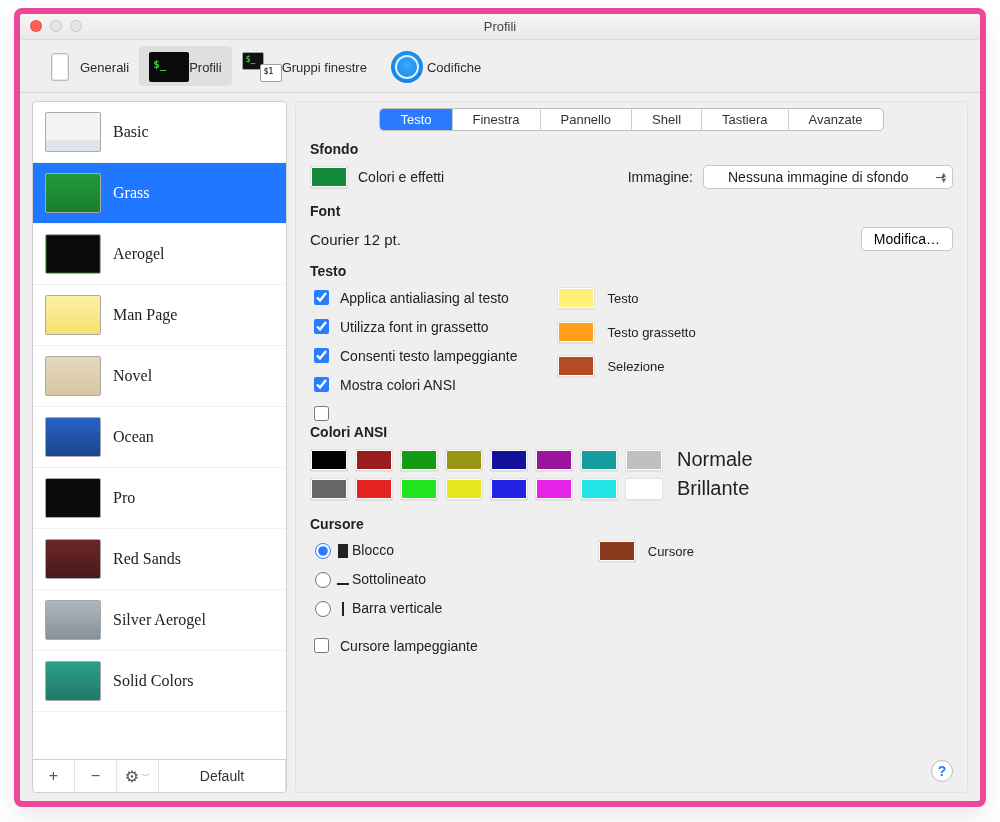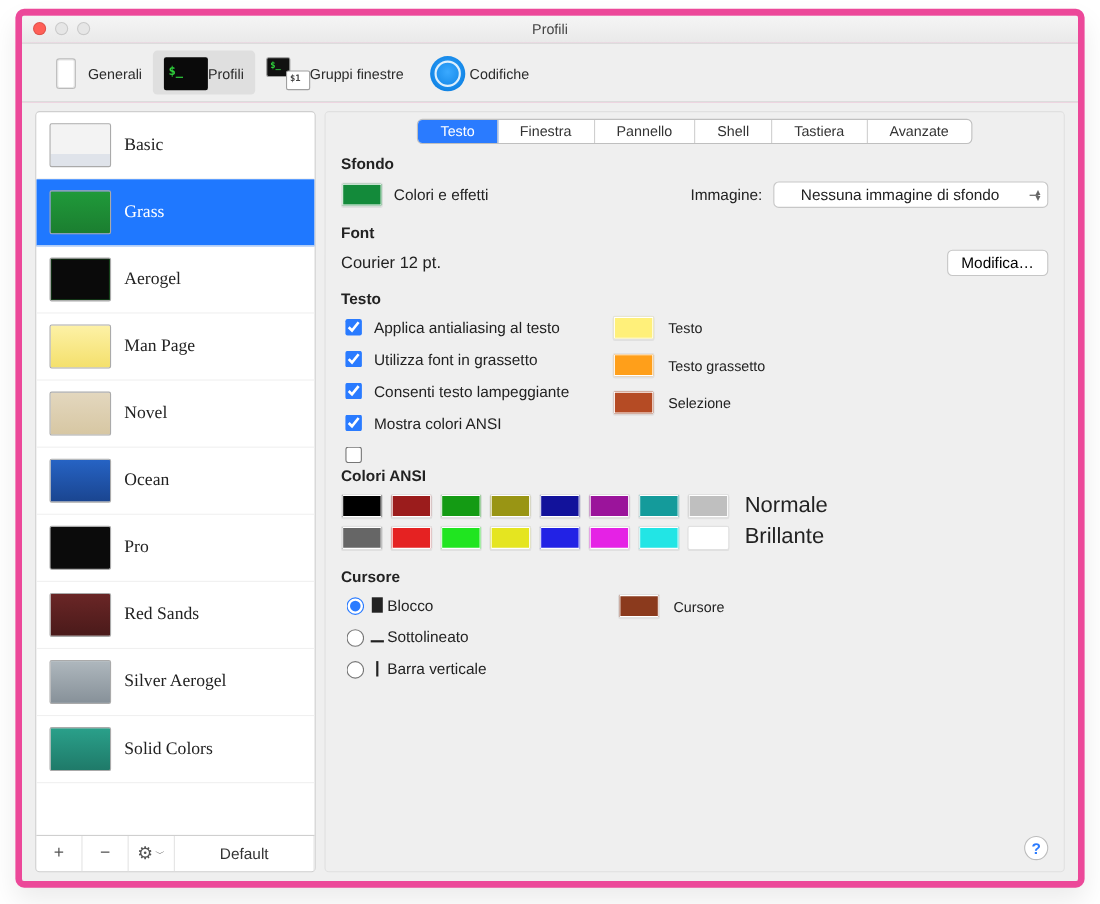--- a/index.html
+++ b/index.html
@@ -367,20 +367,24 @@
           <label class="radio">
               <input type="radio" name="cur" style="">
               <span class="cursor-glyph"><span class="cursor-underline"></span></span>
               <span>Sottolineato</span>
             </label>
           <label class="radio">
               <input type="radio" name="cur" style="">
               <span class="cursor-glyph"><span class="cursor-bar"></span></span>
               <span>Barra verticale</span>
             </label>
+          <label class="chk" style="margin-top:8px;">
+              <input type="checkbox" style="">
+              <span>Cursore lampeggiante</span>
+            </label>
         </div>
         <div class="color-row" style="align-self:flex-start;">
           <span class="cwell" id="cursor-well" style="background: rgb(139, 58, 29);"></span>
           <span>Cursore</span>
         </div>
       </div>
 
       <div class="help-btn">?</div>
     </div>
 

